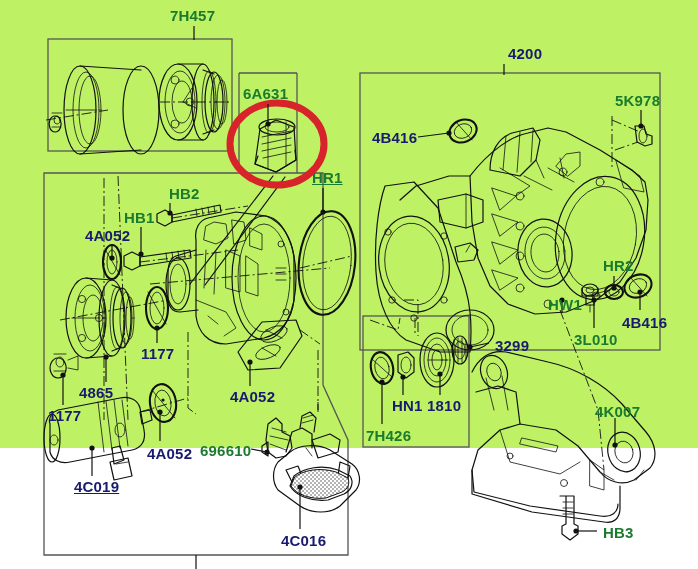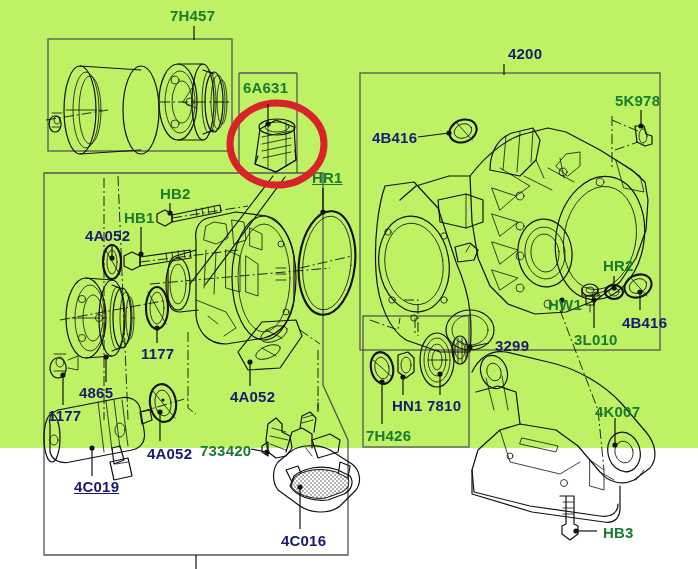--- a/index.html
+++ b/index.html
@@ -432,40 +432,40 @@
         <circle class="dot" cx="92" cy="448" r="2.6"></circle>
     <path class="ld" d="M597,531 L576,531"></path>
         <circle class="dot" cx="576" cy="531" r="2.6"></circle>
     <path class="ld" d="M300,529 L300,487"></path>
         <circle class="dot" cx="300" cy="487" r="2.6"></circle>
     <path class="ld" d="M196,555 L196,569"></path>
   </g>
 </svg>
 
 <div class="lbl green" style="left:170px;top:8px;">7H457</div>
-<div class="lbl green" style="left:243px;top:80px;">6A631</div>
+<div class="lbl green" style="left:243px;top:86px;">6A631</div>
 <div class="lbl blue" style="left:508px;top:46px;">4200</div>
 <div class="lbl green" style="left:615px;top:93px;">5K978</div>
 <div class="lbl blue" style="left:372px;top:130px;">4B416</div>
 <div class="lbl green" style="left:312px;top:170px;text-decoration:underline;">HR1</div>
-<div class="lbl green" style="left:160px;top:186px;text-align:right;">HB2</div>
+<div class="lbl green" style="left:169px;top:186px;text-align:right;">HB2</div>
 <div class="lbl green" style="left:124px;top:210px;">HB1</div>
 <div class="lbl blue" style="left:85px;top:228px;">4A052</div>
 <div class="lbl green" style="left:603px;top:258px;">HR2</div>
 <div class="lbl blue" style="left:622px;top:315px;">4B416</div>
 <div class="lbl green" style="left:548px;top:297px;">HW1</div>
 <div class="lbl green" style="left:574px;top:332px;text-align:center;">3L010</div>
 <div class="lbl blue" style="left:141px;top:346px;">1177</div>
 <div class="lbl blue" style="left:495px;top:338px;">3299</div>
 <div class="lbl blue" style="left:79px;top:385px;">4865</div>
 <div class="lbl blue" style="left:48px;top:408px;">1177</div>
 <div class="lbl blue" style="left:230px;top:389px;">4A052</div>
 <div class="lbl blue" style="left:392px;top:398px;">HN1</div>
-<div class="lbl blue" style="left:427px;top:398px;">7810</div>
+<div class="lbl blue" style="left:427px;top:398px;">1810</div>
 <div class="lbl green" style="left:366px;top:428px;">7H426</div>
 <div class="lbl green" style="left:595px;top:404px;">4K007</div>
 <div class="lbl blue" style="left:147px;top:446px;">4A052</div>
-<div class="lbl green" style="left:200px;top:443px;">733420</div>
+<div class="lbl green" style="left:200px;top:443px;">696610</div>
 <div class="lbl blue" style="left:74px;top:479px;text-decoration:underline;">4C019</div>
 <div class="lbl green" style="left:603px;top:525px;">HB3</div>
 <div class="lbl blue" style="left:281px;top:533px;">4C016</div>
 
 </div>
 
 </body></html>

